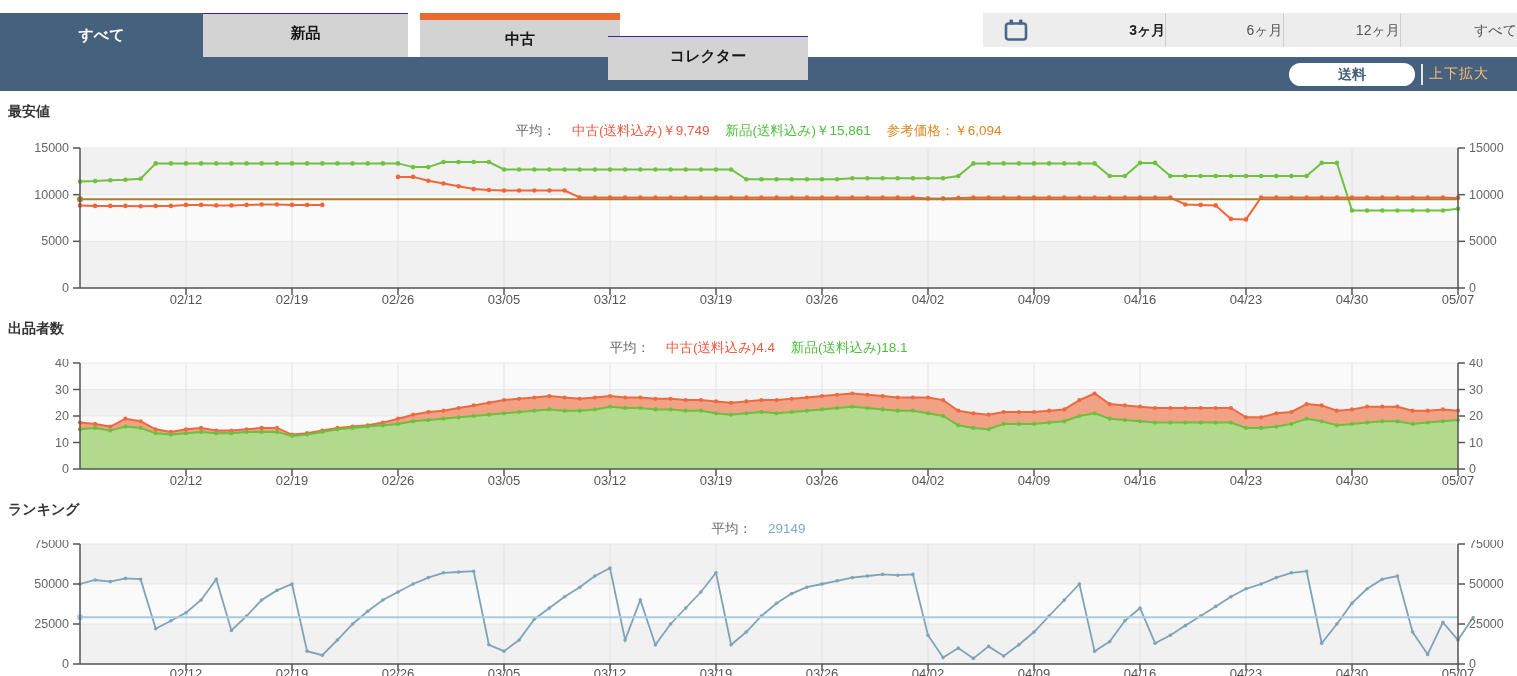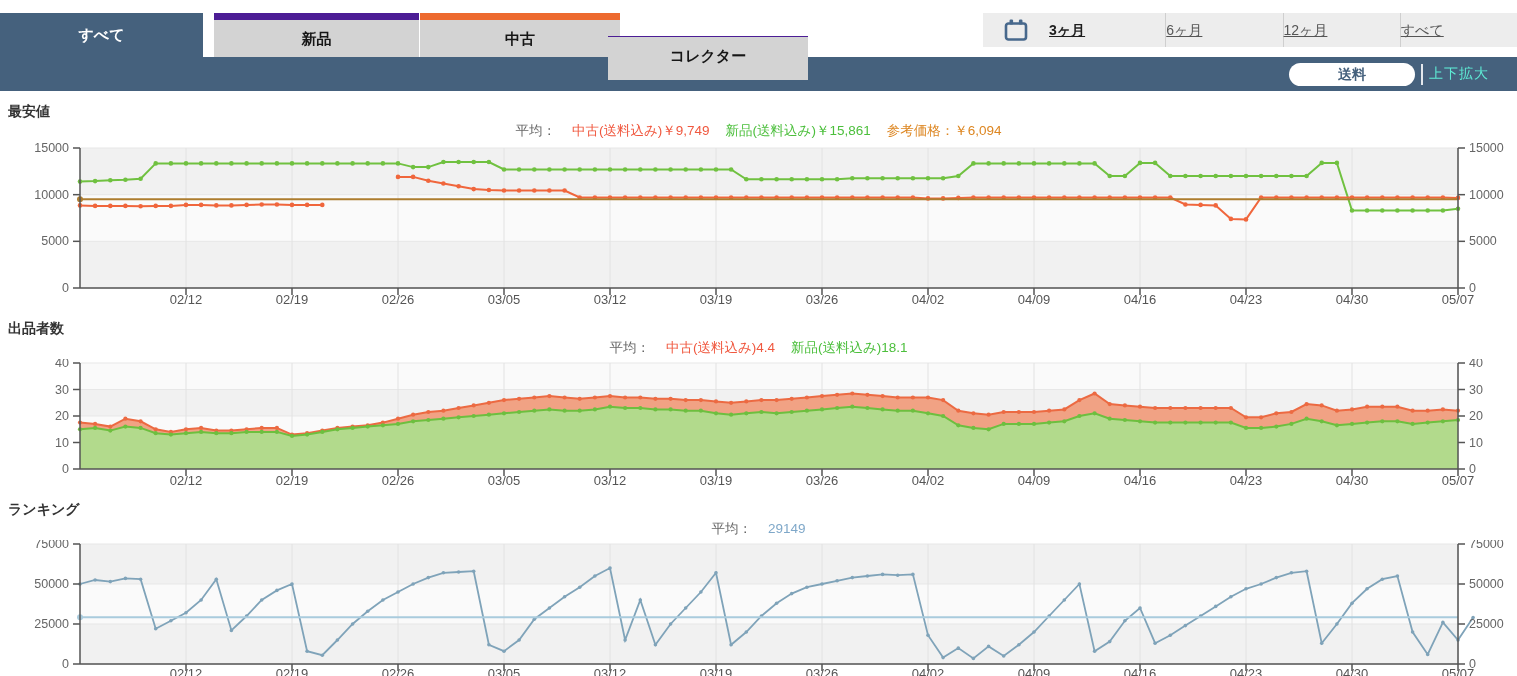--- a/index.html
+++ b/index.html
@@ -6,33 +6,33 @@
   body { width:1517px; height:676px; overflow:hidden; background:#fff;
          font-family:"Liberation Sans","DejaVu Sans",sans-serif; }
   .header { position:relative; height:91px; background:#fff; border-bottom:2px solid #e6eef3; }
   .row2 { position:absolute; left:0; top:57px; width:100%; height:34px; background:#45617d;
           display:flex; justify-content:flex-end; align-items:center; gap:6px; padding-right:28px; }
   .tab-all { position:absolute; left:0; top:13px; width:203px; height:44px; background:#45617d;
              color:#fff; font-weight:bold; font-size:15px; text-align:center; line-height:44px; cursor:pointer; }
   .tab { position:absolute; top:13px; height:44px; background:#d3d3d3; color:#161616; font-weight:bold;
          font-size:15px; text-align:center; cursor:pointer; }
   .tab .lbl { display:block; line-height:37px; }
-  .tab-new { left:214px; width:205px; border-top:7px solid #4c1d95; }
+  .tab-new { left:203px; width:205px; border-top:1px solid #4c1d95; }
   .tab-used { left:420px; width:200px; border-top:7px solid #ed6a2f; }
   .tab-col { left:608px; width:200px; border-top:1px solid #4c1d95;margin-top:23px; }
   .period-bar { position:absolute; right:0; top:13px; width:534px; height:34px; background:#ededed;
                 display:flex; align-items:stretch; }
   .p-icon { width:66px; display:flex; align-items:center; justify-content:center; }
-  .p-item { flex:1; text-align:left; line-height:34px; font-size:14px; color:#555; cursor:pointer;text-decoration:underline; }
+  .p-item { flex:1; text-align:right; line-height:34px; font-size:14px; color:#555; cursor:pointer; }
   .p-item.sep { border-left:1px solid #cfcfcf; }
   .p-item.active { font-weight:bold; color:#1d1d1d; }
   .pill { background:#fff; color:#45617d; font-weight:bold; font-size:14px; border:none; cursor:pointer;
           width:126px; height:23px; line-height:23px; border-radius:12px; text-align:center; }
   .vsep { width:2px; height:21px; background:rgba(255,255,255,.85); }
-  .expand { background:none; border:none; color:#5eead4; font-size:14px; cursor:pointer; letter-spacing:1px; }
+  .expand { background:none; border:none; color:#fdba74; font-size:14px; cursor:pointer; letter-spacing:1px; }
   .sec { padding-top:11px; }
   .sec-title { font-size:14px; font-weight:bold; color:#333; margin-left:8px; line-height:18px; }
   .legend { height:18px; line-height:18px; text-align:center; font-size:13.5px; margin:2px 0; }
   .legend span { margin:0 8px; }
   svg { display:block; }
   text.ytick { font-size:12.5px; fill:#666; font-family:"Liberation Sans","DejaVu Sans",sans-serif; }
   text.xtick { font-size:13px; fill:#555; font-family:"Liberation Sans","DejaVu Sans",sans-serif; }
 </style>
 </head>
 <body>

